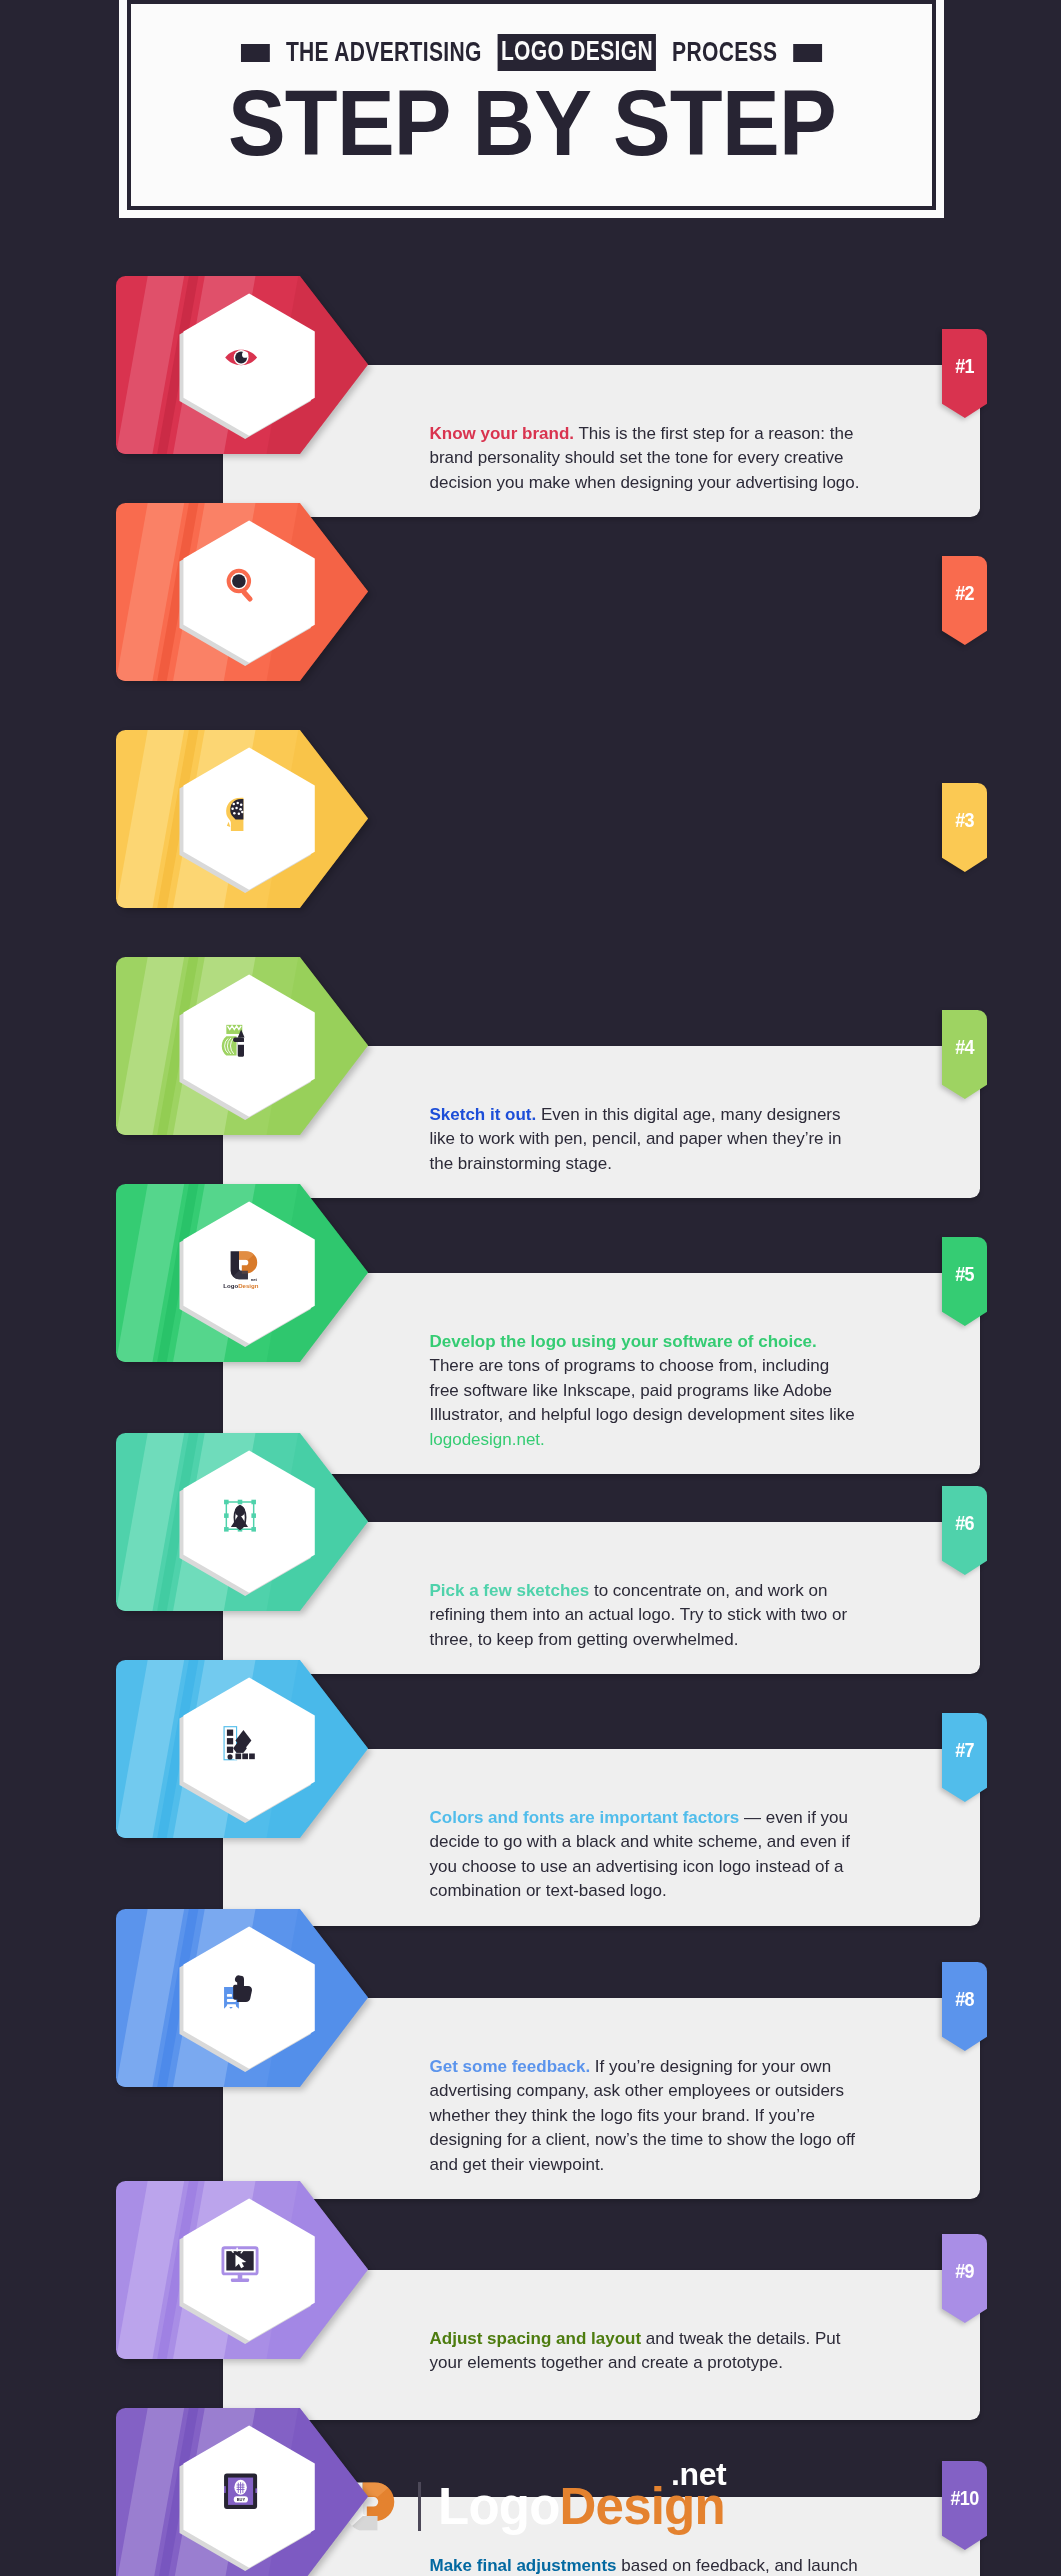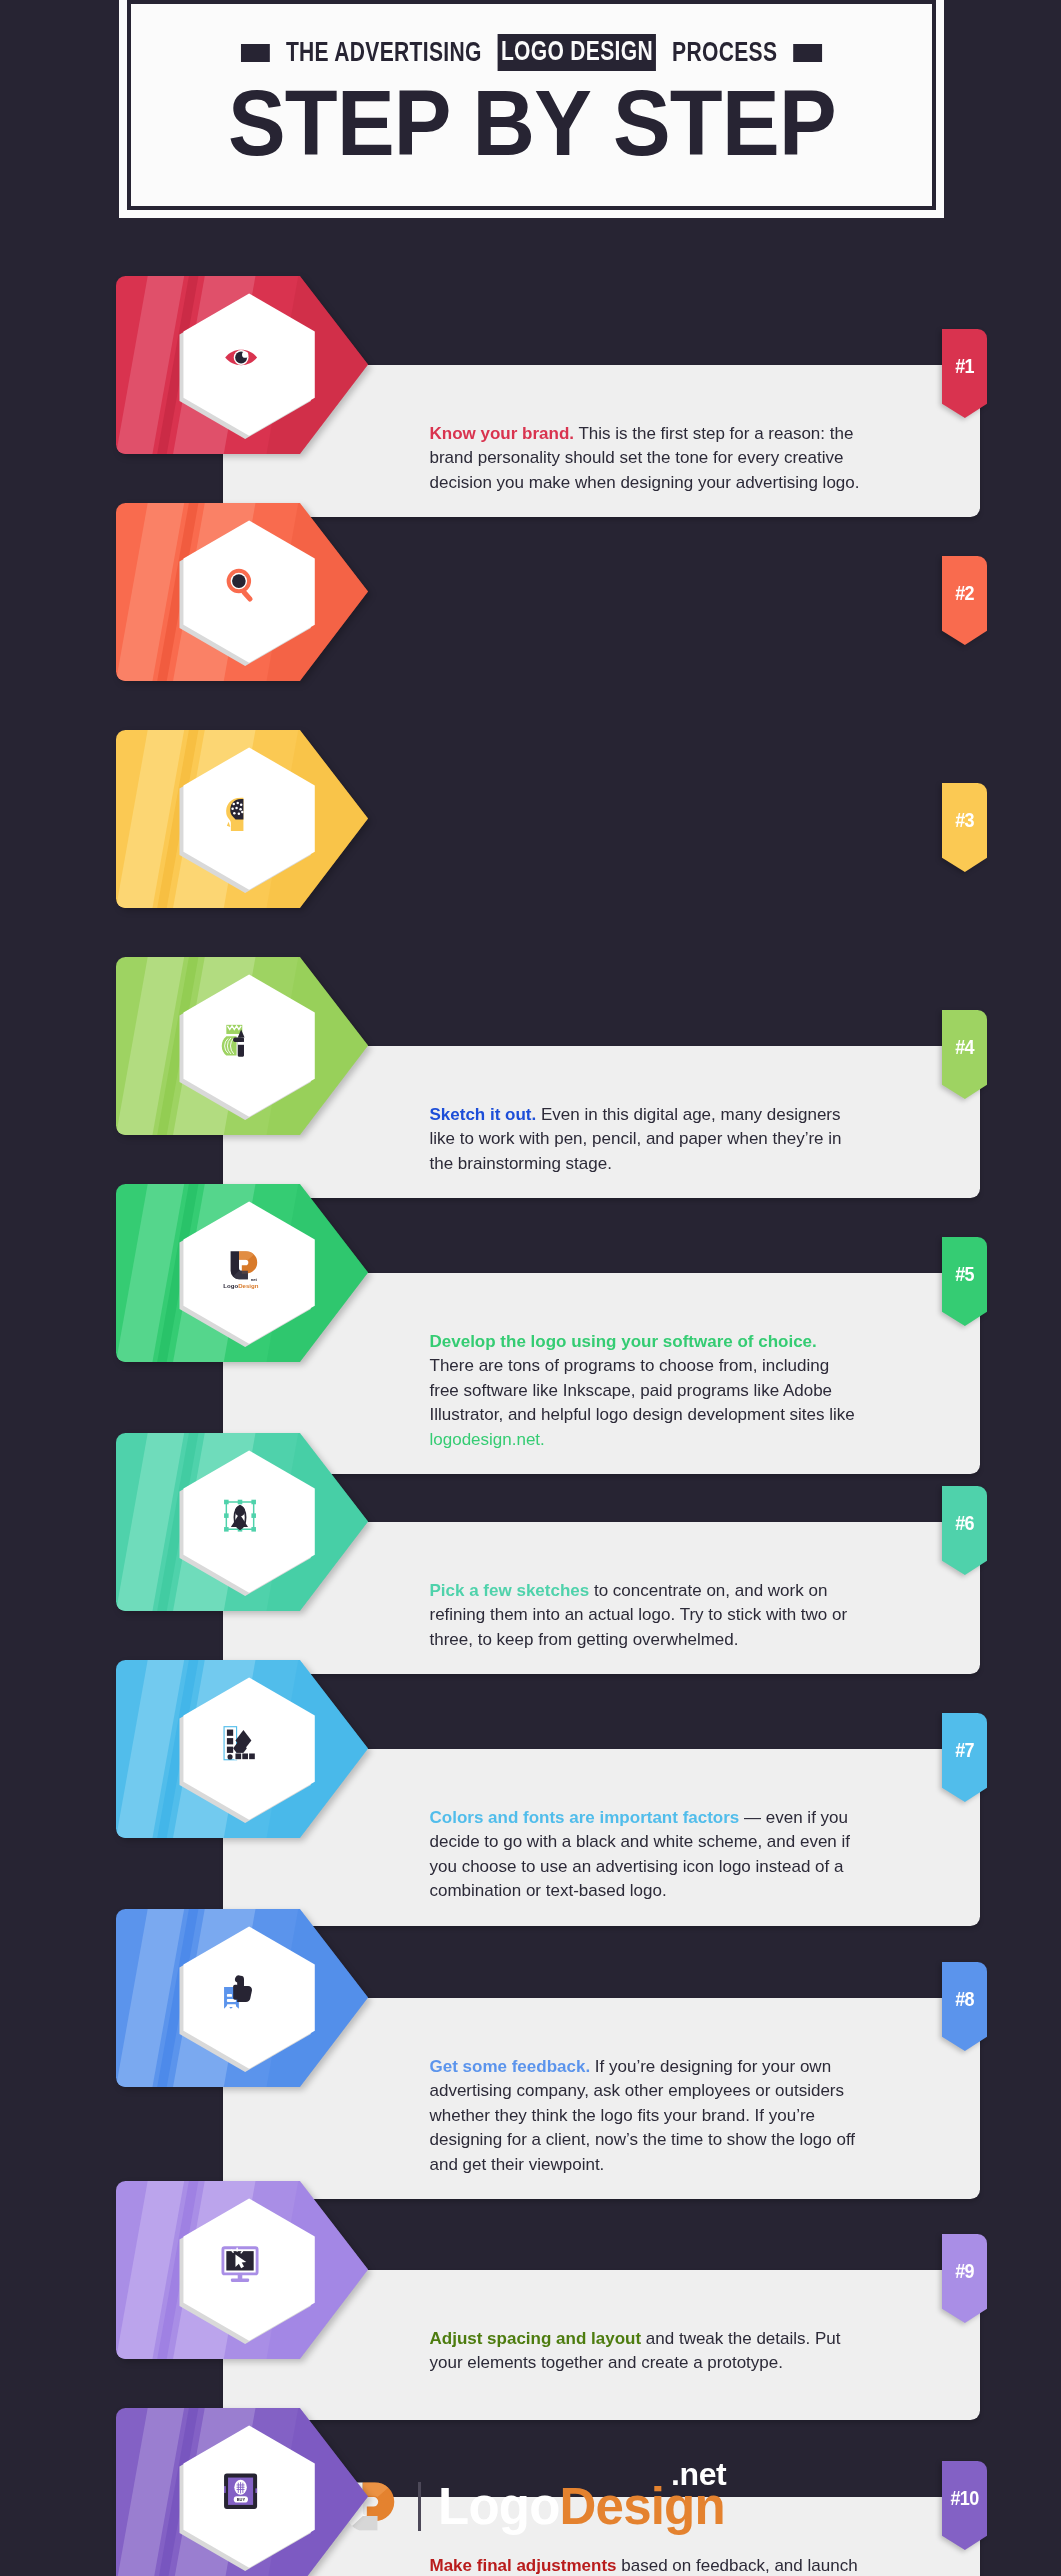--- a/index.html
+++ b/index.html
@@ -545,21 +545,21 @@
     <div class="ribbon">
       <svg viewBox="0 0 57 113" preserveAspectRatio="none">
         <path d="M0 0 h45 a12 12 0 0 1 12 12 v83 l-28 18 l-29 -18 z" fill="#a98ee6"></path>
       </svg>
       <span>#9</span>
     </div>
   </div>
     <div class="card" style="min-height: 204px;">
     <div class="panel" style="min-height: 150px;">
       <div class="panel-text">
-        <b style="color:#b91c1c">Make final adjustments</b><span> based on feedback, and launch your logo.</span>
+        <b style="color:#0369a1">Make final adjustments</b><span> based on feedback, and launch your logo.</span>
       </div>
     </div>
 
     <div class="chev">
       <svg viewBox="0 0 318 225" preserveAspectRatio="none">
         <defs>
             <clipPath id="clip9">
           <path d="M12 0 h220 l86 112 l-86 113 h-220 a12 12 0 0 1 -12 -12 v-201 a12 12 0 0 1 12 -12 z"></path>
         </clipPath>
           </defs>

